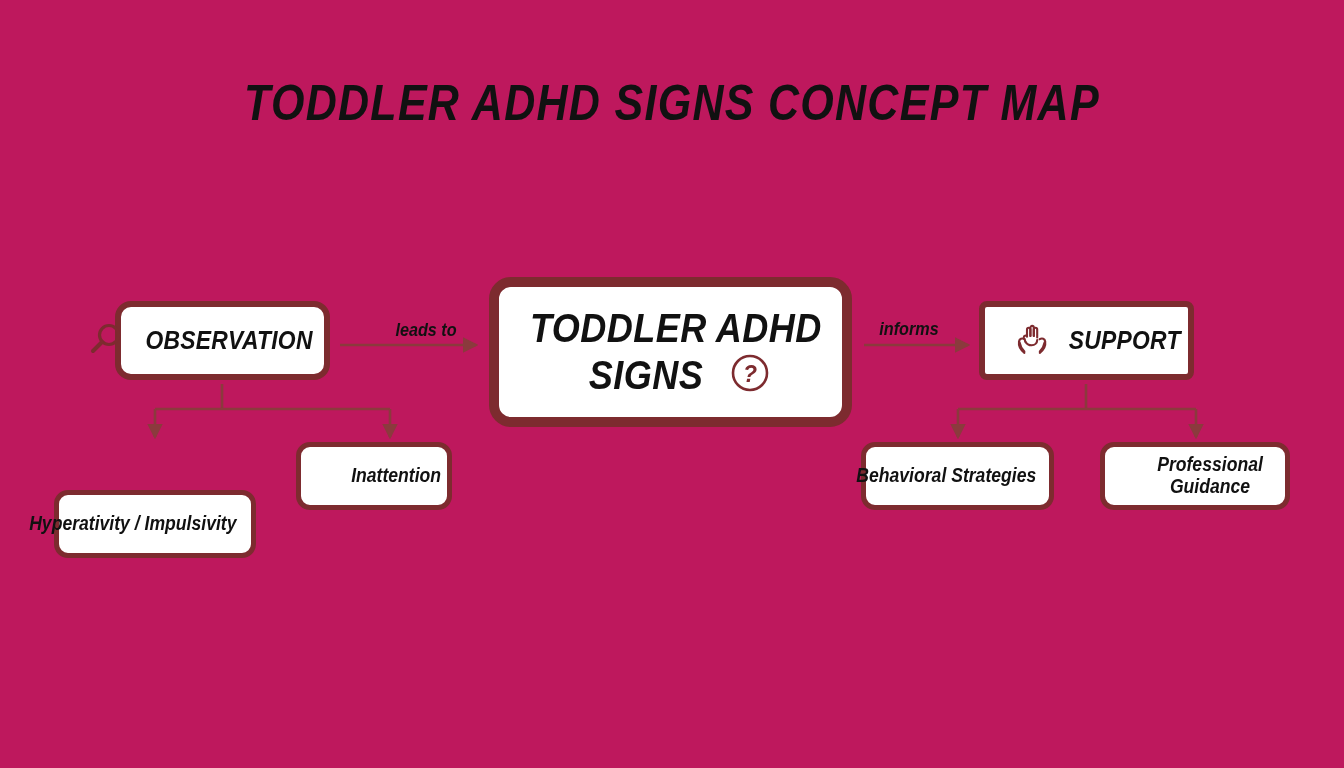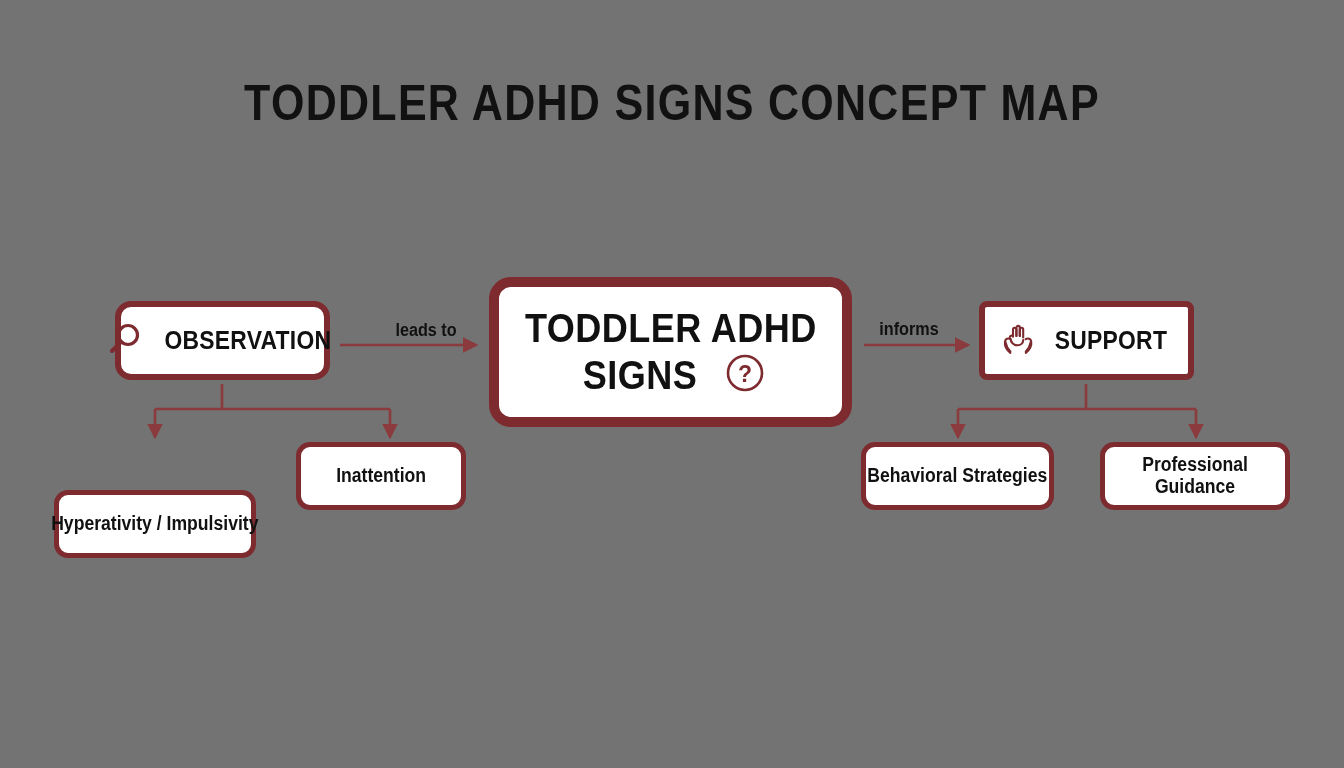--- a/index.html
+++ b/index.html
@@ -4,23 +4,24 @@
 <style>
   html, body {
     margin: 0;
     padding: 0;
     background: #ffffff;
   }
   #canvas {
     position: relative;
     width: 1344px;
     height: 768px;
-    background: #737373;
+    background: #be185d;
     overflow: hidden;
     font-family: "Liberation Sans", sans-serif;
+    font-style: italic;
   }
 
   
   #title {
     position: absolute;
     left: 0;
     top: 74px;
     width: 1344px;
     text-align: center;
     font-family: "Liberation Sans Narrow", "Liberation Sans", sans-serif;
@@ -35,21 +36,21 @@
 
   
   .node {
     position: absolute;
     box-sizing: border-box;
     background: #ffffff;
     border-style: solid;
     border-color: #7d2b2f;
     display: flex;
     align-items: center;
-    justify-content: center;
+    justify-content: flex-end;
   }
   .node .label {
     font-family: "Liberation Sans Narrow", "Liberation Sans", sans-serif;
     font-weight: bold;
     color: #111111;
     white-space: nowrap;
     line-height: 1.08;
     transform: scaleX(0.88);
   }
 
@@ -111,21 +112,21 @@
   .leaf {
     border-width: 5px;
     border-radius: 14px;
     height: 68px;
   }
   .leaf .label {
     font-size: 20px;
     text-align: center;
   }
   #leaf-hyper     { left: 54px;  top: 442px; width: 202px; margin-top: 48px; }
-  #leaf-inatt     { left: 296px; top: 442px; width: 170px; }
+  #leaf-inatt     { left: 296px; top: 442px; width: 156px; }
   #leaf-behav     { left: 861px; top: 442px; width: 193px; }
   #leaf-prof      { left: 1100px;top: 442px; width: 190px; }
   #leaf-prof .label { white-space: normal; width: 150px; }
 
   
   #wires {
     position: absolute;
     left: 0;
     top: 0;
     width: 1344px;

